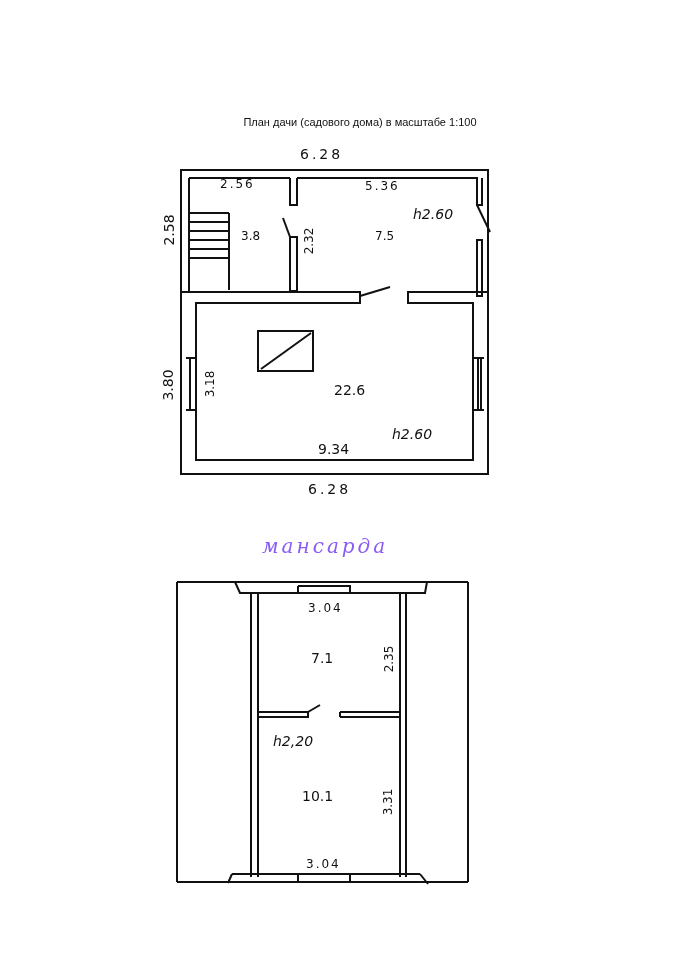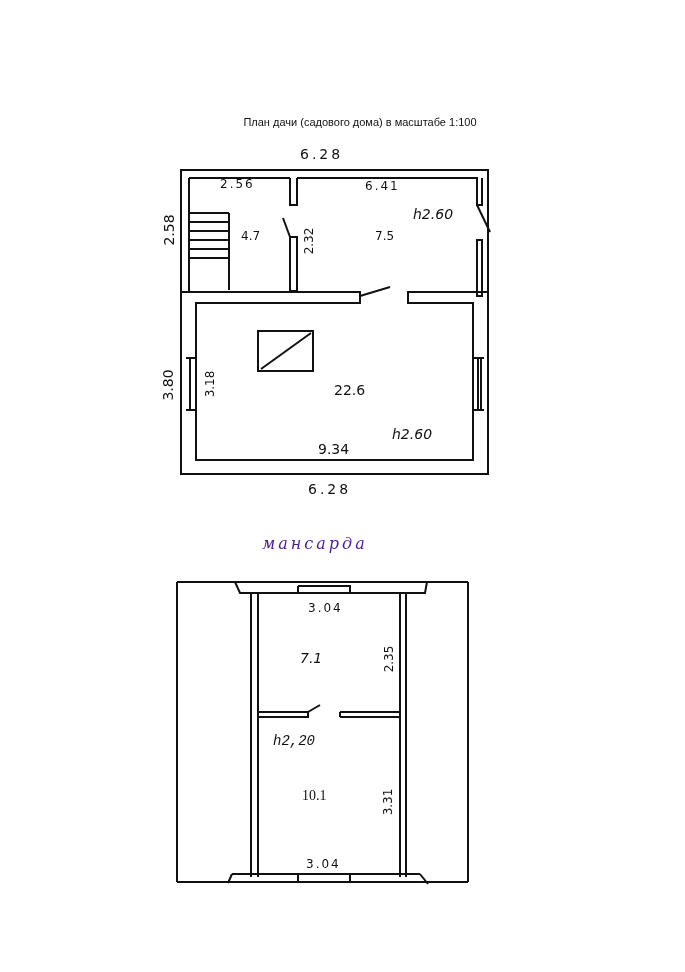--- a/index.html
+++ b/index.html
@@ -2,21 +2,21 @@
 <html><head>
 <meta charset="utf-8">
 <style>
   html, body { margin: 0; padding: 0; background: #ffffff; }
   body { width: 685px; height: 972px; position: relative; overflow: hidden; font-family: "Liberation Sans", sans-serif; }
   .title { position: absolute; left: 0; top: 104px; width: 685px; text-align: center; font-size: 11px; color: #111; padding-left: 35px; box-sizing: border-box; margin-top: 12px; }
   .lbl { position: absolute; font-family: "DejaVu Sans", sans-serif; font-size: 14px; color: #111; white-space: nowrap; }
   .lbl.sm { font-size: 12px; }
   .lbl.italic { font-style: italic; }
   .rot { transform-origin: center; transform: rotate(-90deg); }
-  .attic { position: absolute; left: 262px; top: 534px; font-family: "DejaVu Serif", serif; font-style: italic; font-size: 16px; letter-spacing: 3px; color: #4c1d95; }
+  .attic { position: absolute; left: 262px; top: 534px; font-family: "DejaVu Serif", serif; font-style: italic; font-size: 20px; letter-spacing: 3px; color: #8b5cf6; }
   svg { position: absolute; left: 0; top: 0; }
 </style>
 </head>
 <body>
 
 <div class="title">План дачи (садового дома) в масштабе 1:100</div>
 
 <svg width="685" height="972" viewBox="0 0 685 972">
   <g stroke="#111" stroke-width="2" fill="none">
 
@@ -53,33 +53,33 @@
     <path d="M251 593 L251 877 M258 593 L258 877 M400 593 L400 877 M406 593 L406 877"></path>
     <path d="M258 712 L308 712 L308 717 L258 717 M340 712 L400 712 M340 717 L400 717 M340 712 L340 717"></path>
     <path d="M308 712 L320 705"></path>
     <path d="M232 874 L420 874 M228 883 L232 874 M420 874 L428 884"></path>
     <path d="M298 874 L298 882 L350 882 L350 874"></path>
   </g>
 </svg>
 
 <div class="lbl" style="left:300px;top:146px;letter-spacing:3px;">6.28</div>
 <div class="lbl sm" style="left:220px;top:177px;letter-spacing:2px;">2.56</div>
-<div class="lbl sm" style="left:365px;top:179px;letter-spacing:2px;">6.41</div>
+<div class="lbl sm" style="left:365px;top:179px;letter-spacing:2px;">5.36</div>
 <div class="lbl rot" style="left:153px;top:222px;">2.58</div>
-<div class="lbl sm" style="left:241px;top:229px;">4.7</div>
+<div class="lbl sm" style="left:241px;top:229px;">3.8</div>
 <div class="lbl sm rot" style="left:296px;top:234px;">2.32</div>
 <div class="lbl sm" style="left:375px;top:229px;">7.5</div>
 <div class="lbl italic" style="left:413px;top:206px;">h2.60</div>
 <div class="lbl rot" style="left:152px;top:377px;">3.80</div>
 <div class="lbl sm rot" style="left:197px;top:377px;">3.18</div>
 <div class="lbl" style="left:334px;top:382px;">22.6</div>
 <div class="lbl italic" style="left:392px;top:426px;">h2.60</div>
 <div class="lbl" style="left:318px;top:441px;">9.34</div>
 <div class="lbl" style="left:308px;top:481px;letter-spacing:3px;">6.28</div>
 
 <div class="attic">мансарда</div>
 <div class="lbl sm" style="left:308px;top:601px;letter-spacing:2px;">3.04</div>
-<div class="lbl" style="left:300px;top:650px;font-style:italic;">7.1</div>
+<div class="lbl" style="left:311px;top:650px;">7.1</div>
 <div class="lbl sm rot" style="left:376px;top:652px;">2.35</div>
-<div class="lbl italic" style="left:273px;top:733px;font-family:Liberation Mono, monospace;">h2,20</div>
-<div class="lbl" style="left:302px;top:788px;font-family:Liberation Serif, serif;">10.1</div>
+<div class="lbl italic" style="left:273px;top:733px;">h2,20</div>
+<div class="lbl" style="left:302px;top:788px;">10.1</div>
 <div class="lbl sm rot" style="left:375px;top:795px;">3.31</div>
 <div class="lbl sm" style="left:306px;top:857px;letter-spacing:2px;">3.04</div>
 
 </body></html>

